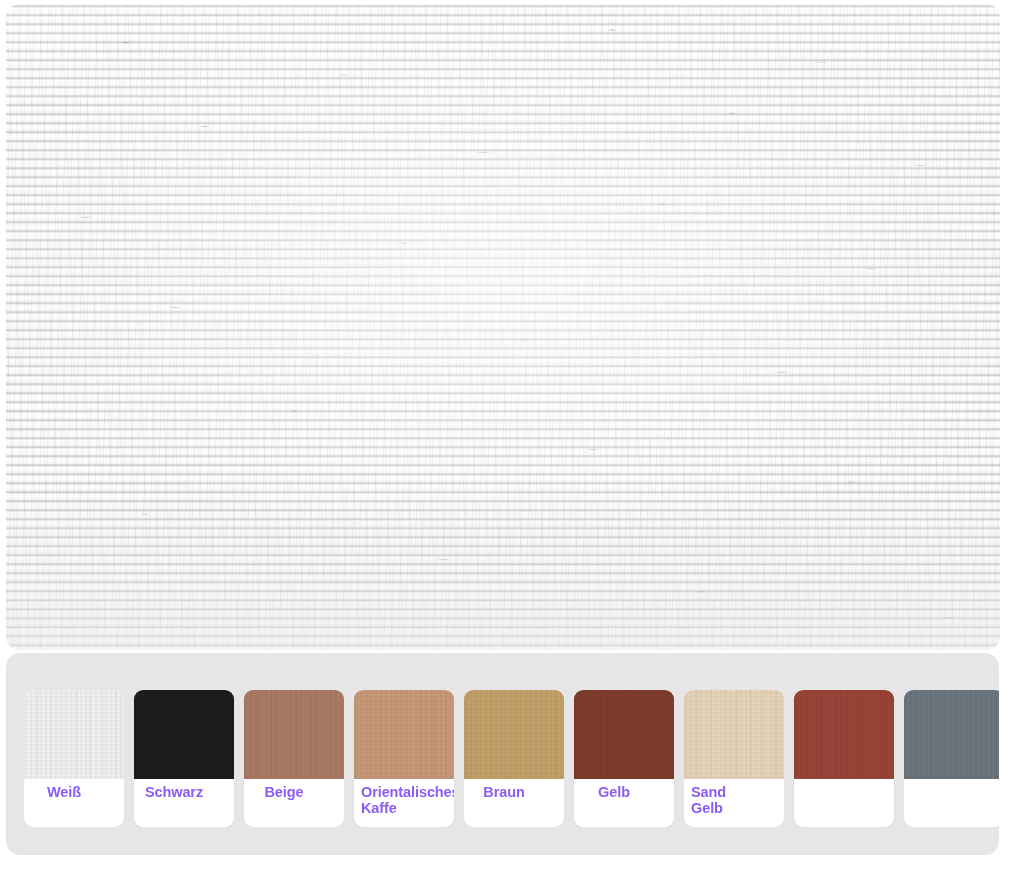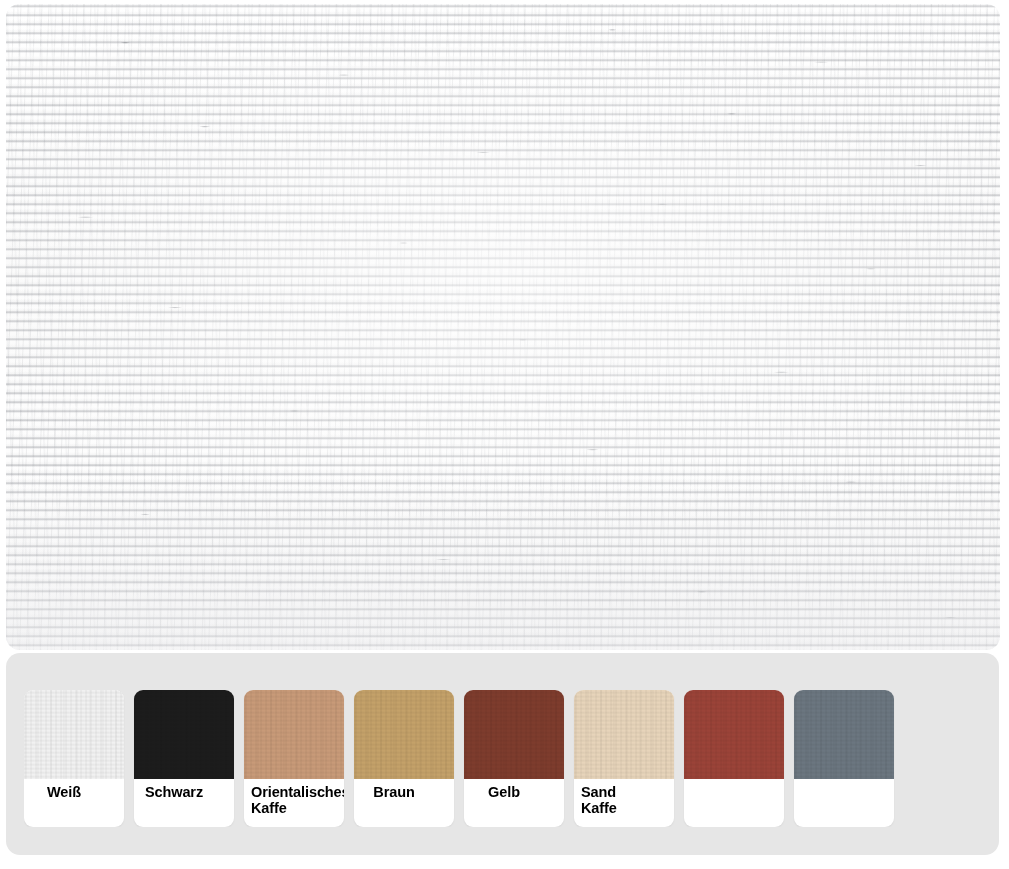--- a/index.html
+++ b/index.html
@@ -187,21 +187,21 @@
   }
 
   .swatch-label {
     box-sizing: border-box;
     width: 80px;
     height: 48px;
     padding: 6px 7px 0 7px;
     font-size: 14.5px;
     font-weight: bold;
     line-height: 15.5px;
-    color: #000000;
+    color: #8b5cf6;
     letter-spacing: -0.1px;
     text-align: left;
     white-space: normal;
     word-break: normal;
   }
 
   .swatch-label.is-short {
     text-align: center;
   }
 </style>
@@ -220,34 +220,38 @@
     <div class="swatch-scroller" id="swatch-scroller">
         <div class="swatch-card">
           <div class="swatch-chip" style="background-color: rgb(241, 241, 241);"></div>
           <div class="swatch-label is-short">Weiß</div>
         </div>
         <div class="swatch-card">
           <div class="swatch-chip" style="background-color: rgb(28, 28, 28);"></div>
           <div class="swatch-label is-short">Schwarz</div>
         </div>
         <div class="swatch-card">
+          <div class="swatch-chip" style="background-color: rgb(171, 123, 100);"></div>
+          <div class="swatch-label is-short">Beige</div>
+        </div>
+        <div class="swatch-card">
           <div class="swatch-chip" style="background-color: rgb(200, 154, 120);"></div>
           <div class="swatch-label">Orientalisches Kaffe</div>
         </div>
         <div class="swatch-card">
           <div class="swatch-chip" style="background-color: rgb(196, 161, 105);"></div>
           <div class="swatch-label is-short">Braun</div>
         </div>
         <div class="swatch-card">
           <div class="swatch-chip" style="background-color: rgb(126, 60, 45);"></div>
           <div class="swatch-label is-short">Gelb</div>
         </div>
         <div class="swatch-card">
           <div class="swatch-chip" style="background-color: rgb(231, 212, 186);"></div>
-          <div class="swatch-label">Sand Kaffe</div>
+          <div class="swatch-label">Sand Gelb</div>
         </div>
         <div class="swatch-card">
           <div class="swatch-chip" style="background-color: rgb(155, 67, 56);"></div>
         </div>
         <div class="swatch-card">
           <div class="swatch-chip" style="background-color: rgb(107, 118, 128);"></div>
         </div>
       </div>
   </div>
 

